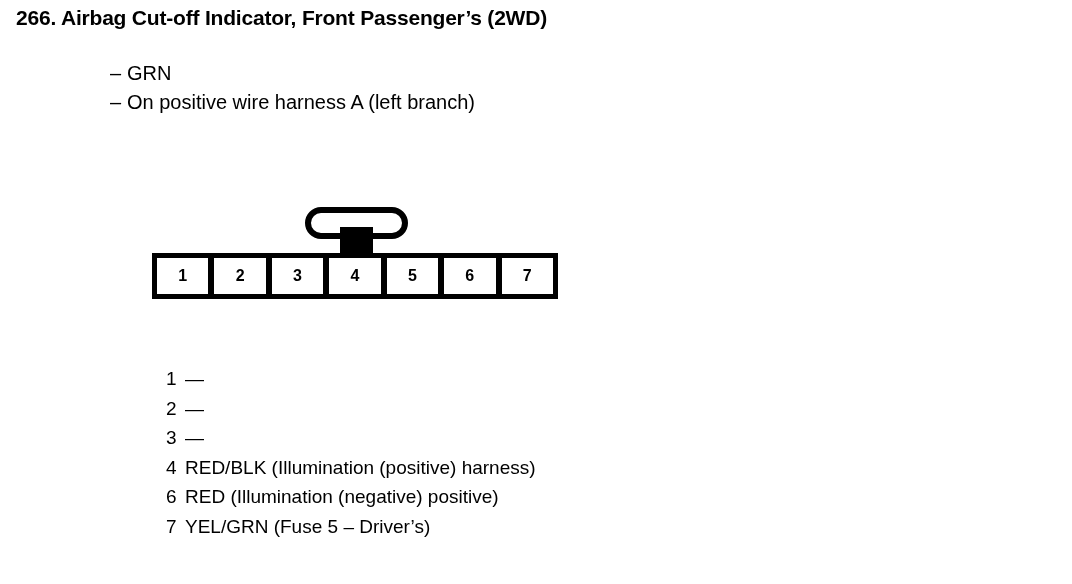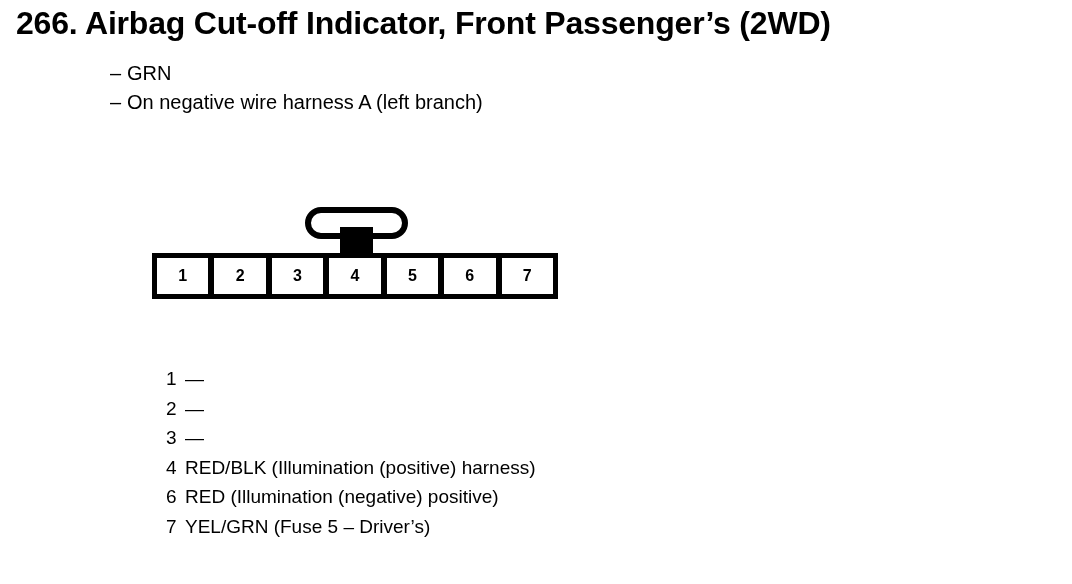--- a/index.html
+++ b/index.html
@@ -15,21 +15,21 @@
     font-family: "Liberation Sans", sans-serif;
     color: #000000;
     -webkit-font-smoothing: none;
   }
 
   
   .page-title {
     position: absolute;
     left: 16px;
     top: 6px;
-    font-size: 32px;
+    font-size: 21px;
     font-weight: bold;
     letter-spacing: -0.2px;
     white-space: nowrap;
     line-height: 1.1;
   }
 
   
   .bullet-list {
     position: absolute;
     left: 110px;
@@ -121,21 +121,21 @@
 </head>
 <body>
 
 <div class="page-title">266. Airbag Cut-off Indicator, Front Passenger’s (2WD)</div>
 
 <div class="bullet-list">
   <div class="bullet-row">
     <span class="bullet-dash">–</span><span>GRN</span>
   </div>
   <div class="bullet-row">
-    <span class="bullet-dash">–</span><span>On negative wire harness A (left branch)</span>
+    <span class="bullet-dash">–</span><span>On positive wire harness A (left branch)</span>
   </div>
 </div>
 
 <div class="connector">
   <div class="tab-outline"></div>
   <div class="tab-neck"></div>
   <div class="conn-body">
     <div class="cavity">
       <span>1</span>
     </div>

